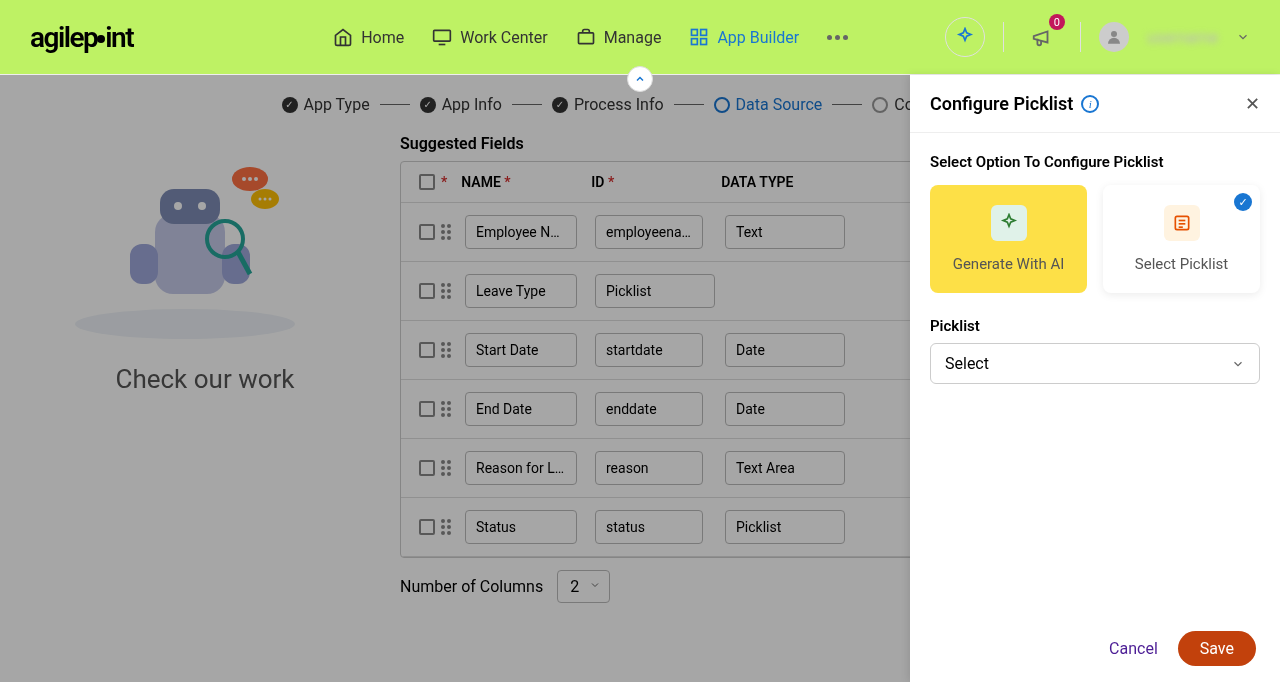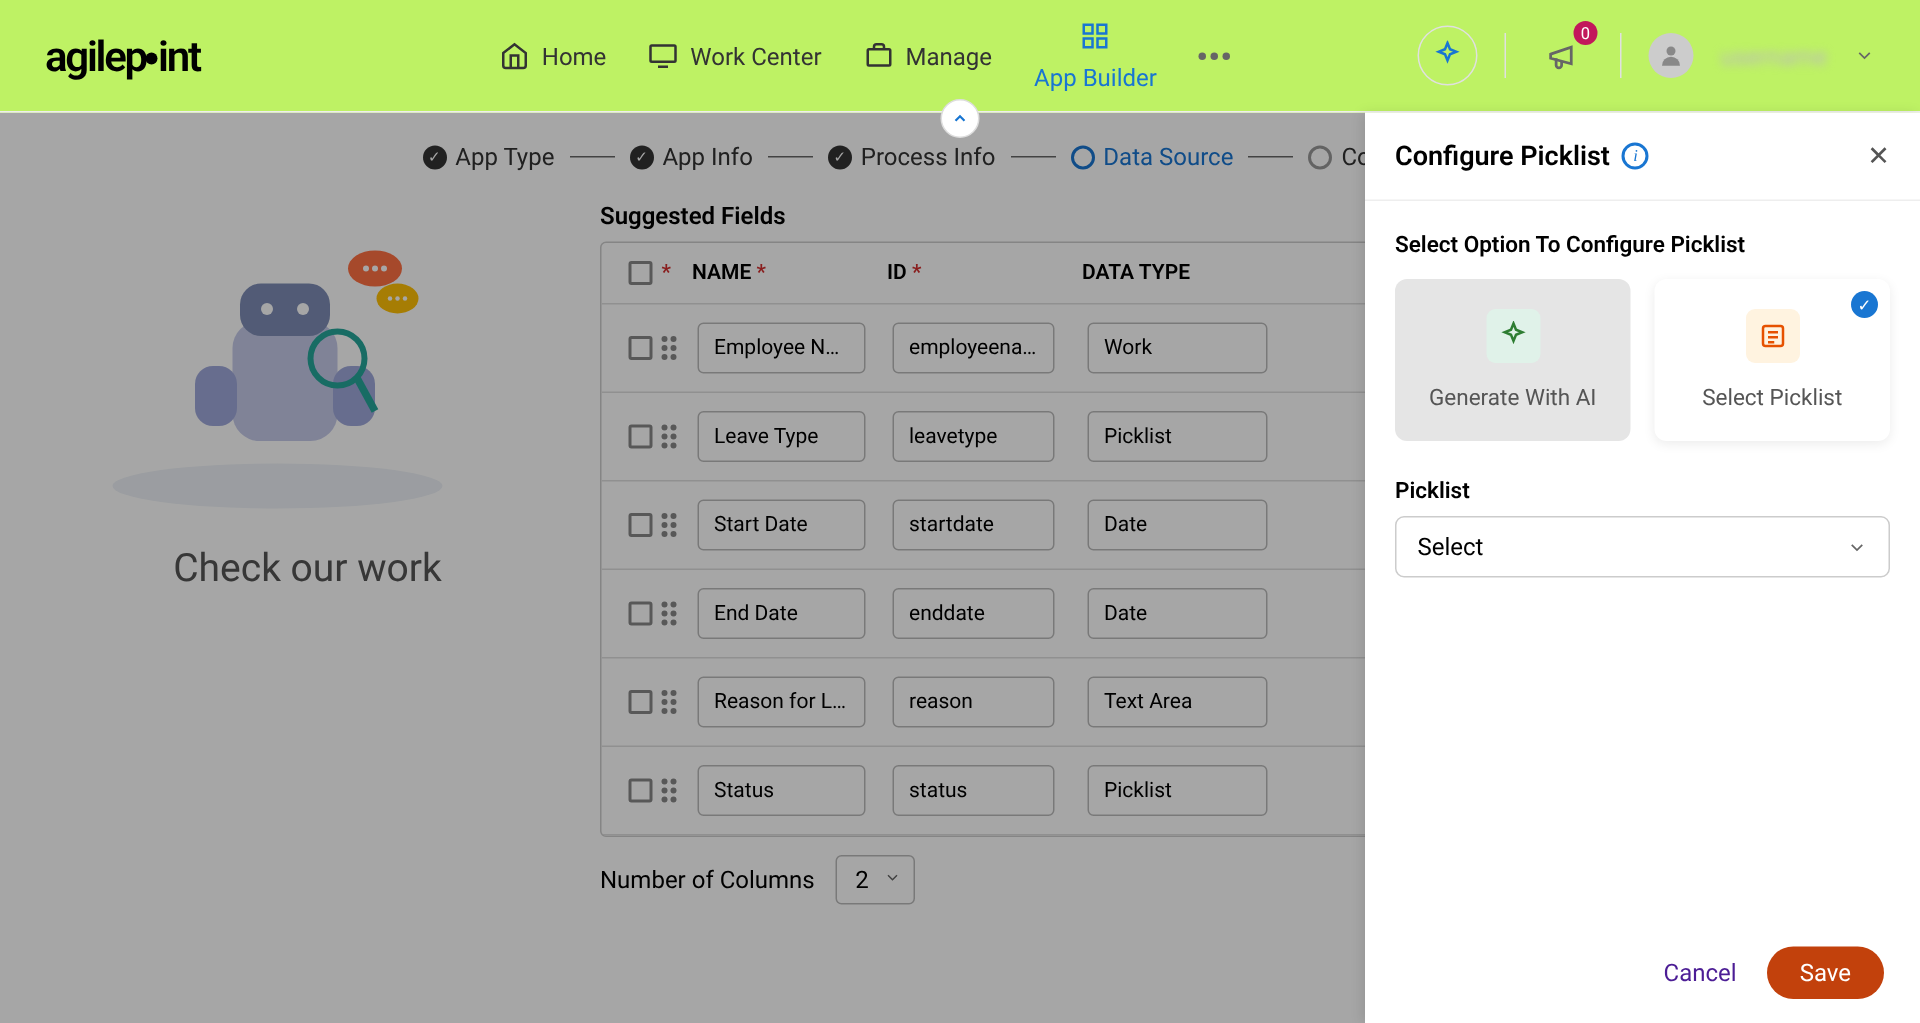--- a/index.html
+++ b/index.html
@@ -4,21 +4,21 @@
 <style>
 * { margin:0; padding:0; box-sizing:border-box; font-family:-apple-system,BlinkMacSystemFont,"Segoe UI",Roboto,sans-serif; }
 body { width:1280px; height:682px; overflow:hidden; background:#fff; position:relative; }
 
 
 .header { height:75px; display:flex; align-items:center; padding:0 30px; border-bottom:1px solid #eee; position:relative; z-index:10; background:#bef264; }
 .logo { font-size:28px; font-weight:600; letter-spacing:-1.5px; }
 .logo .dot { display:inline-block; width:8px; height:8px; background:#000; border-radius:50%; vertical-align:middle; margin:0 0px; }
 .nav { display:flex; gap:28px; margin-left:200px; align-items:center; }
 .nav-item { display:flex; align-items:center; gap:8px; font-size:16px; color:#333; cursor:pointer; }
-.nav-item.active { color:#1976d2;flex-direction:column; }
+.nav-item.active { color:#1976d2; }
 .nav-icon { width:20px; height:20px; display:flex; align-items:center; justify-content:center; }
 .more-dots { display:flex; gap:3px; }
 .more-dots span { width:5px; height:5px; background:#666; border-radius:50%; }
 .header-right { margin-left:auto; display:flex; align-items:center; gap:18px; }
 .icon-btn { width:40px; height:40px; border-radius:50%; display:flex; align-items:center; justify-content:center; cursor:pointer; position:relative; }
 .icon-btn.ai { border:1px solid #e0e0e0; }
 .badge { position:absolute; top:-3px; right:-3px; background:#c2185b; color:#fff; font-size:11px; width:16px; height:16px; border-radius:50%; display:flex; align-items:center; justify-content:center; }
 .vdiv { width:1px; height:30px; background:#e0e0e0; }
 .avatar { width:30px; height:30px; border-radius:50%; background:#ccc; display:flex; align-items:center; justify-content:center; }
 .user-name { color:#bbb; filter:blur(3px); }
@@ -68,21 +68,21 @@
 
 
 .panel { position:absolute; right:0; top:0; width:370px; height:607px; background:#fff; z-index:20; display:flex; flex-direction:column; box-shadow:-2px 0 8px rgba(0,0,0,0.1); }
 .panel-head { display:flex; align-items:center; padding:18px 20px; border-bottom:1px solid #eee; }
 .panel-title { font-size:18px; font-weight:600; }
 .info-icon { margin-left:8px; width:18px; height:18px; border:2px solid #1976d2; border-radius:50%; color:#1976d2; font-size:11px; display:flex; align-items:center; justify-content:center; font-style:italic; font-family:serif; }
 .close-x { margin-left:auto; font-size:18px; cursor:pointer; color:#555; }
 .panel-body { padding:20px; flex:1; }
 .sec-label { font-size:15px; font-weight:600; margin-bottom:14px; }
 .opt-row { display:flex; gap:16px; margin-bottom:24px; }
-.opt-card { flex:1; background:#e5e5e5; border-radius:8px; padding:20px 10px; text-align:center; position:relative; cursor:pointer; }
+.opt-card { flex:1; background:#fde047; border-radius:8px; padding:20px 10px; text-align:center; position:relative; cursor:pointer; }
 .opt-card.selected { background:#fff; box-shadow:0 2px 8px rgba(0,0,0,0.08); }
 .opt-icon { width:36px; height:36px; border-radius:6px; margin:0 auto 14px; display:flex; align-items:center; justify-content:center; }
 .opt-icon.ai { background:#e0f2e9; color:#2e7d32; }
 .opt-icon.pick { background:#fff3e0; color:#e65100; }
 .opt-label { font-size:15px; color:#555; }
 .opt-check { position:absolute; top:8px; right:8px; width:18px; height:18px; background:#1976d2; border-radius:50%; color:#fff; font-size:11px; display:flex; align-items:center; justify-content:center; }
 .pick-label { font-size:15px; font-weight:600; margin-bottom:8px; }
 .pick-select { border:1px solid #ccc; border-radius:6px; padding:10px 14px; display:flex; justify-content:space-between; align-items:center; cursor:pointer; }
 .panel-foot { padding:16px 24px; display:flex; justify-content:flex-end; gap:20px; align-items:center; }
 .btn-cancel { font-size:16px; color:#4c1d95; cursor:pointer; }
@@ -259,38 +259,35 @@
                 <span></span>
                 <span></span>
               </div>
               <div class="col-name">
                 <div class="field-input">Employee Nam</div>
               </div>
               <div class="col-id">
                 <div class="field-input">employeename</div>
               </div>
               <div class="col-type">
-                <div class="field-input">Work</div>
+                <div class="field-input">Text</div>
               </div>
             </div>
             <div class="trow">
               <div class="cb"></div>
               <div class="drag">
                 <span></span>
                 <span></span>
                 <span></span>
                 <span></span>
                 <span></span>
                 <span></span>
               </div>
               <div class="col-name">
                 <div class="field-input">Leave Type</div>
-              </div>
-              <div class="col-id">
-                <div class="field-input">leavetype</div>
               </div>
               <div class="col-type">
                 <div class="field-input">Picklist</div>
               </div>
             </div>
             <div class="trow">
               <div class="cb"></div>
               <div class="drag">
                 <span></span>
                 <span></span>

